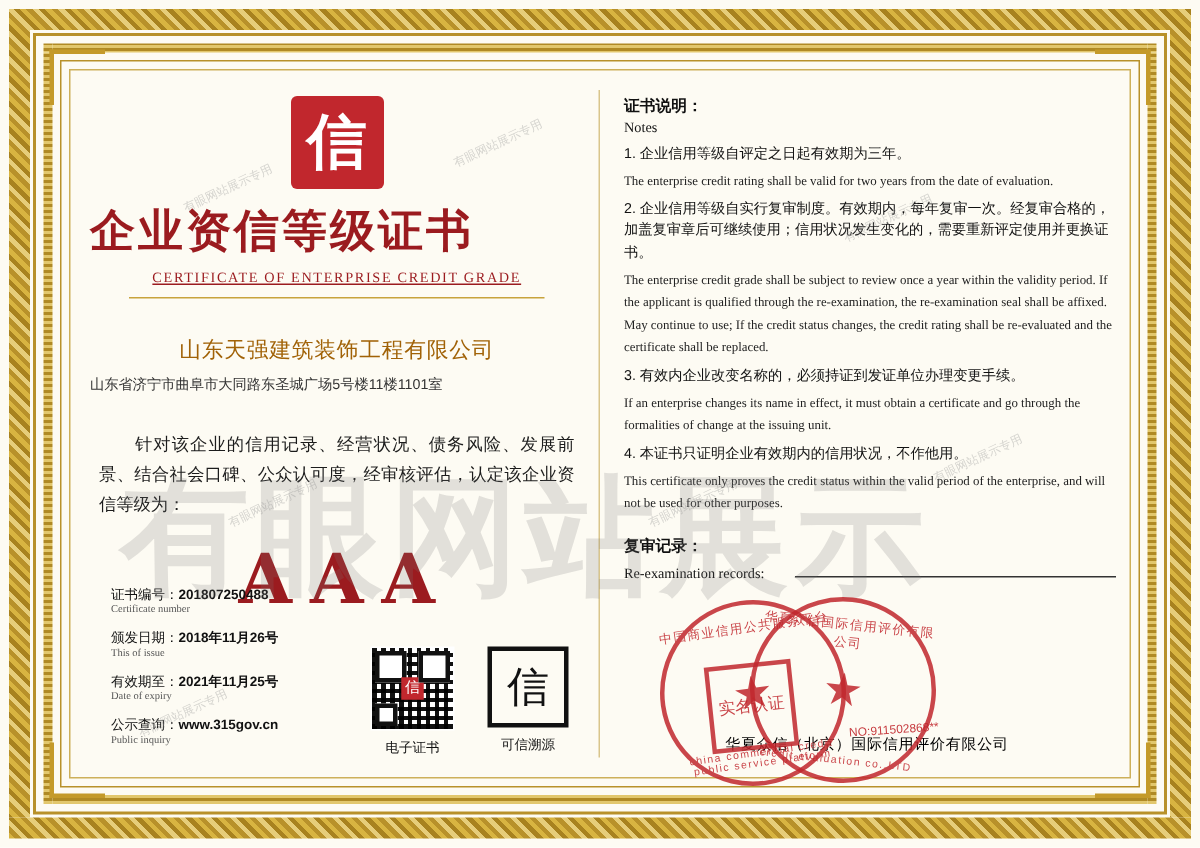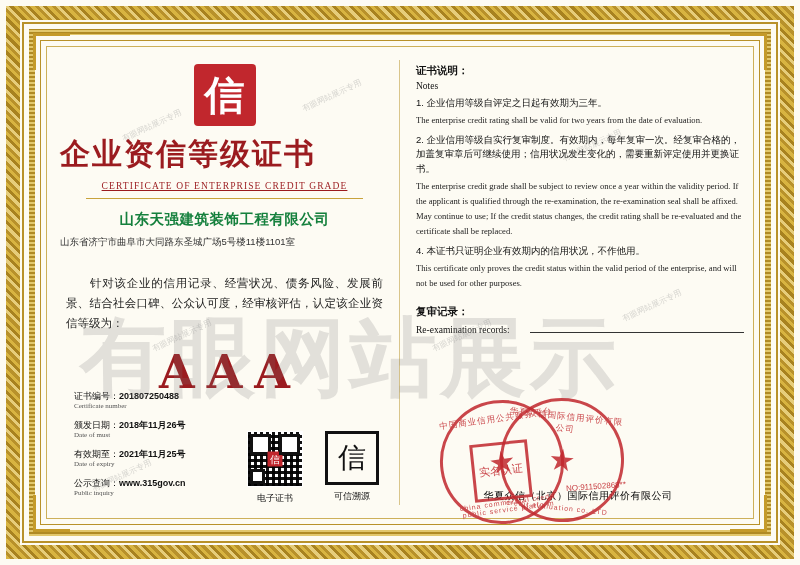--- a/index.html
+++ b/index.html
@@ -128,23 +128,23 @@
   }
   .title-rule {
     width: 84%;
     height: 1px;
     background: #c8a33c;
     margin: 7px auto 0 auto;
   }
   .company {
     text-align: center;
     font-size: 14.5px;
-    color: #15803d;
-    font-weight: bold;
-    margin-top: 11px;
+    color: #a16207;
+    font-weight: normal;
+    margin-top: 25px;
     letter-spacing: 0.5px;
   }
   .address {
     text-align: left;
     font-size: 9.5px;
     color: #333;
     margin-top: 7px;
   }
   .statement {
     margin-top: 24px;
@@ -427,21 +427,21 @@
       <div class="statement">针对该企业的信用记录、经营状况、债务风险、发展前景、结合社会口碑、公众认可度，经审核评估，认定该企业资信等级为：</div>
       <div class="grade">AAA</div>
 
       <div class="meta">
         <div class="meta-row">
           <span class="meta-label-cn">证书编号：</span><span class="meta-value">201807250488</span>
           <div class="meta-label-en">Certificate number</div>
         </div>
         <div class="meta-row">
           <span class="meta-label-cn">颁发日期：</span><span class="meta-value">2018年11月26号</span>
-          <div class="meta-label-en">Date of must</div>
+          <div class="meta-label-en">This of issue</div>
         </div>
         <div class="meta-row">
           <span class="meta-label-cn">有效期至：</span><span class="meta-value">2021年11月25号</span>
           <div class="meta-label-en">Date of expiry</div>
         </div>
         <div class="meta-row">
           <span class="meta-label-cn">公示查询：</span><span class="meta-value">www.315gov.cn</span>
           <div class="meta-label-en">Public inquiry</div>
         </div>
       </div>
@@ -469,20 +469,22 @@
 
       <div>
         <div class="note-cn">1. 企业信用等级自评定之日起有效期为三年。</div>
         <div class="note-en">The enterprise credit rating shall be valid for two years from the date of evaluation.</div>
       </div>
       <div>
         <div class="note-cn">2. 企业信用等级自实行复审制度。有效期内，每年复审一次。经复审合格的，加盖复审章后可继续使用；信用状况发生变化的，需要重新评定使用并更换证书。</div>
         <div class="note-en">The enterprise credit grade shall be subject to review once a year within the validity period. If the applicant is qualified through the re-examination, the re-examination seal shall be affixed. May continue to use; If the credit status changes, the credit rating shall be re-evaluated and the certificate shall be replaced.</div>
       </div>
       <div>
+        <div class="note-cn">3. 有效内企业改变名称的，必须持证到发证单位办理变更手续。</div>
+        <div class="note-en">If an enterprise changes its name in effect, it must obtain a certificate and go through the formalities of change at the issuing unit.</div>
       </div>
       <div>
         <div class="note-cn">4. 本证书只证明企业有效期内的信用状况，不作他用。</div>
         <div class="note-en">This certificate only proves the credit status within the valid period of the enterprise, and will not be used for other purposes.</div>
       </div>
       <div>
       </div>
 
       <div class="review">
         <div class="review-cn">复审记录：</div>

